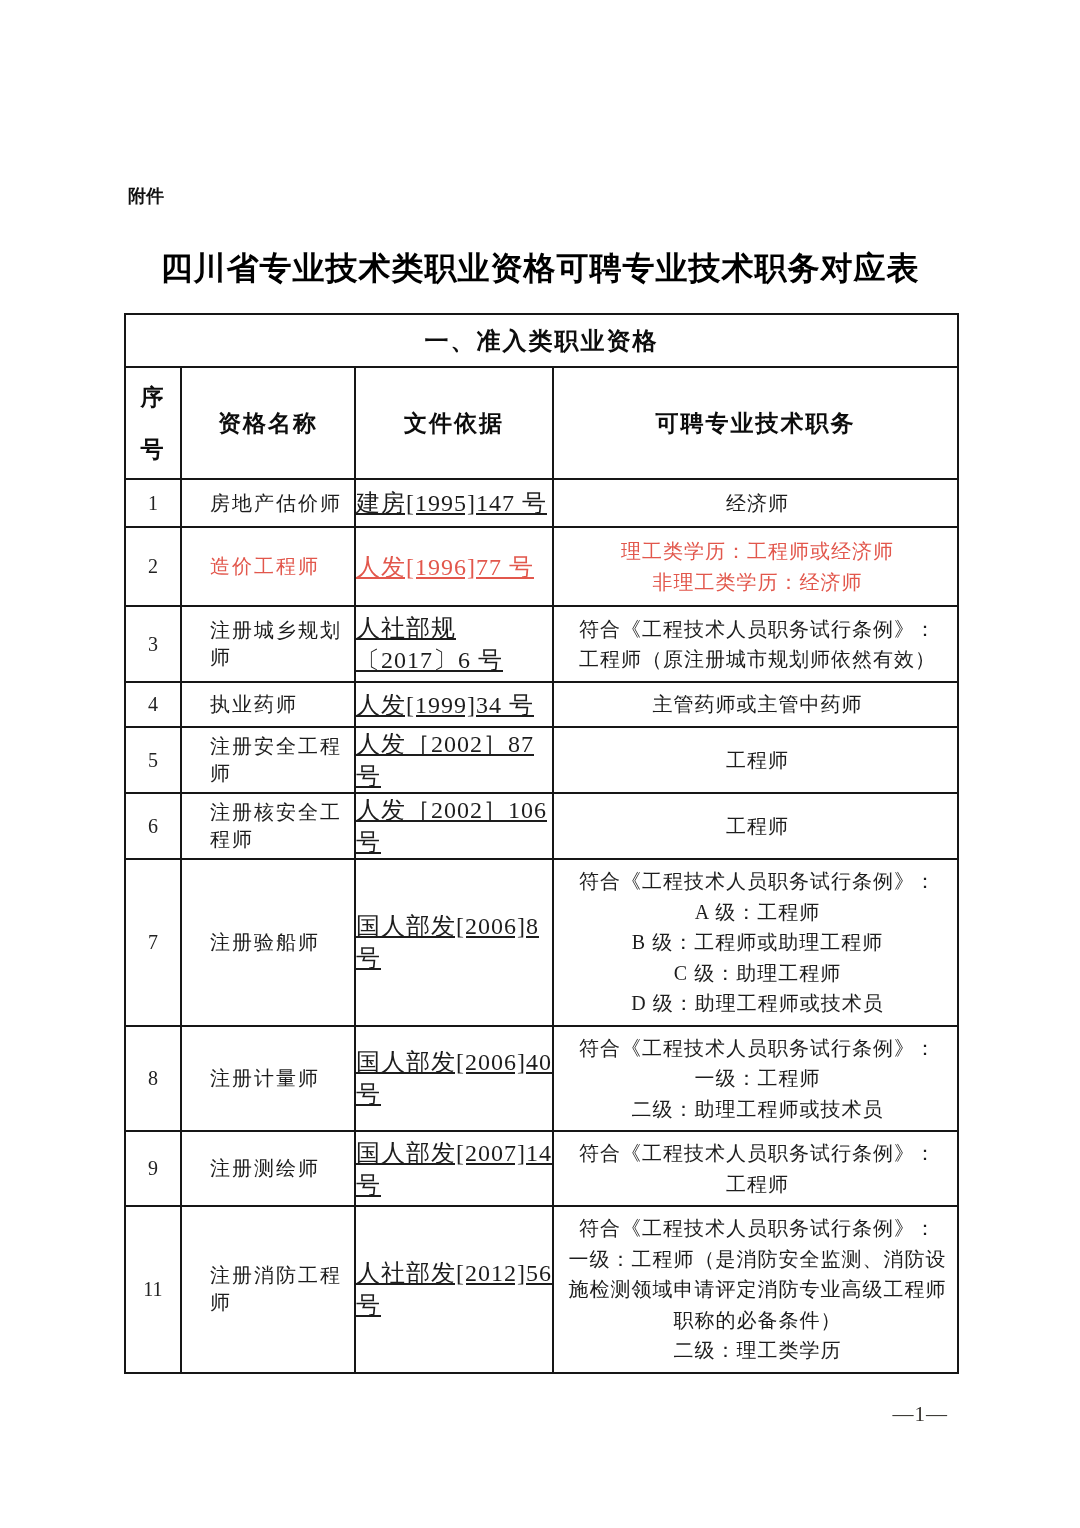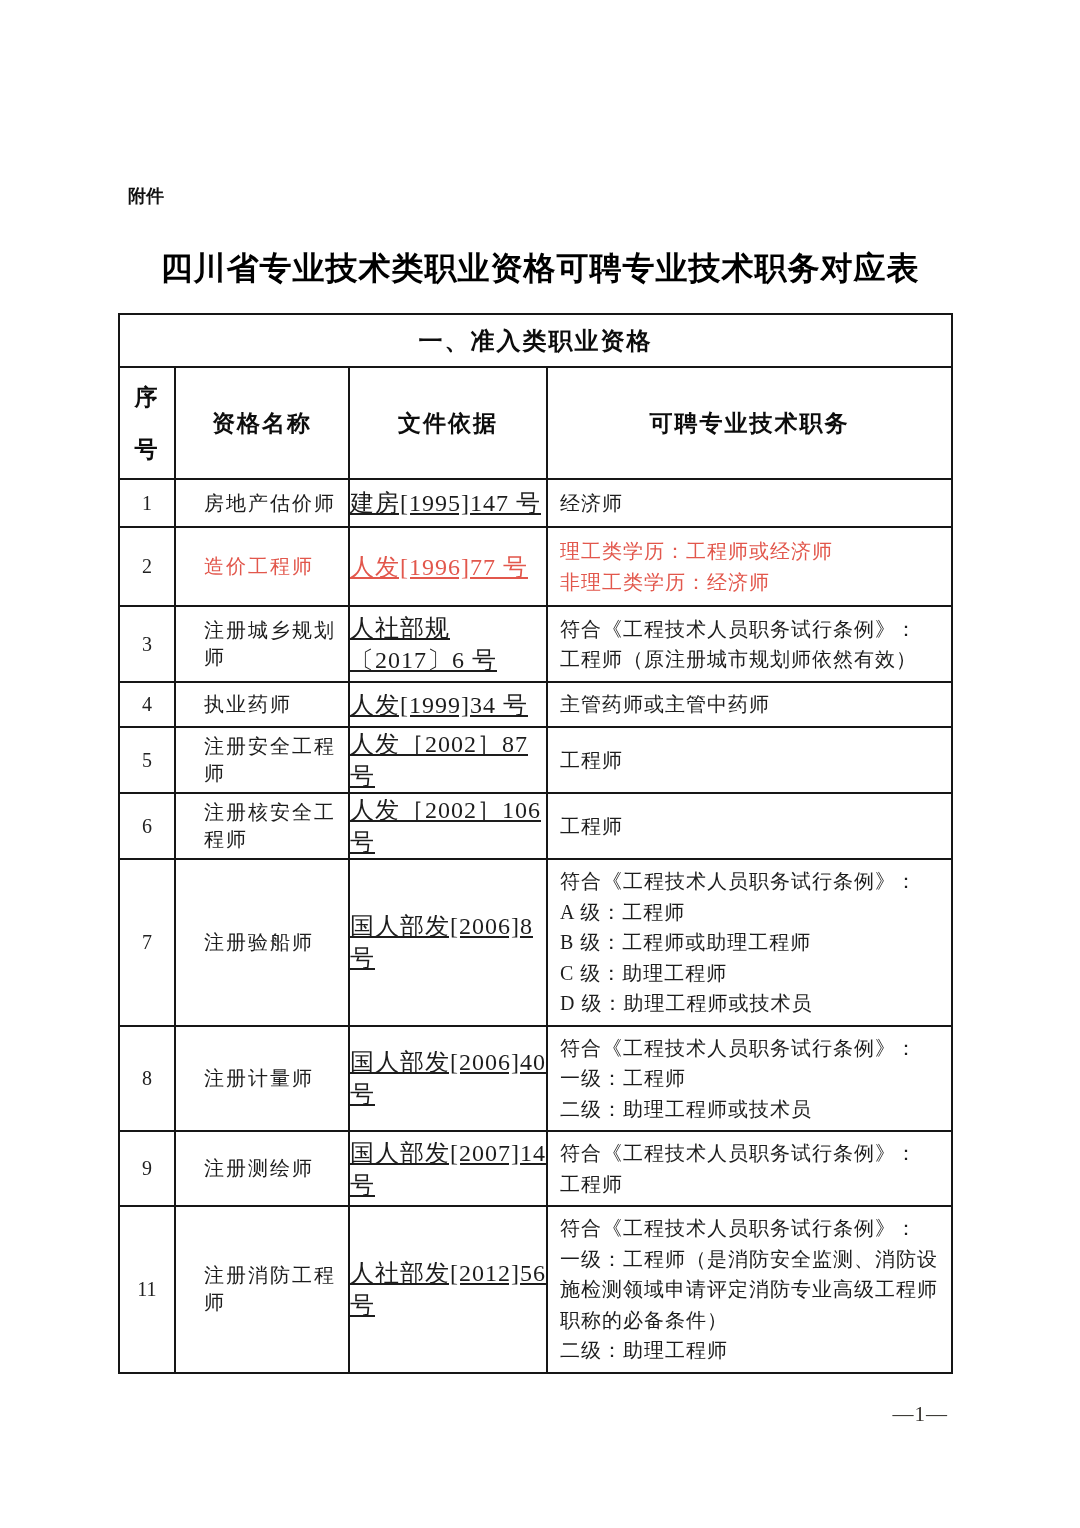--- a/index.html
+++ b/index.html
@@ -17,21 +17,21 @@
     font-family:"Liberation Sans", sans-serif;
     font-weight:600; font-size:18px; color:#111;
   }
   .doc-title {
     position:absolute; left:0; top:247px; width:100%;
     text-align:center;
     font-family:"Liberation Sans", sans-serif;
     font-weight:700; font-size:32px; letter-spacing:1px; color:#000000;
   }
   table.qual {
-    position:absolute; left:118px; top:313px;
+    position:absolute; left:124px; top:313px;
     width:833px;
     border-collapse:collapse;
     table-layout:fixed;
   }
   table.qual th, table.qual td {
     border:2px solid #161616;
     vertical-align:middle;
   }
   th.section-title {
     height:53px;
@@ -54,20 +54,21 @@
     padding-left:28px;
     font-size:20px; letter-spacing:2px;
   }
   td.row-basis {
     text-align:left;
     font-size:24px; letter-spacing:1px;text-decoration:underline;
   }
   td.row-pos {
     padding:6px 8px 6px 12px;
     font-size:20px;
+    text-align:center;
   }
   .pos-line { line-height:30.5px; letter-spacing:1px; }
   
   tbody tr:nth-child(1)  { height:48px;  }
   tbody tr:nth-child(2)  { height:79px;  }
   tbody tr:nth-child(3)  { height:76px;  }
   tbody tr:nth-child(4)  { height:45px;  }
   tbody tr:nth-child(5)  { height:47px;  }
   tbody tr:nth-child(6)  { height:40px;  }
   tbody tr:nth-child(7)  { height:150px; }
@@ -195,21 +196,21 @@
             <div class="pos-line">工程师</div>
           </td>
         </tr>
         <tr>
           <td class="row-no">11</td>
           <td class="row-name">注册消防工程师</td>
           <td class="row-basis">人社部发[2012]56 号</td>
           <td class="row-pos">
             <div class="pos-line">符合《工程技术人员职务试行条例》：</div>
             <div class="pos-line">一级：工程师（是消防安全监测、消防设施检测领域申请评定消防专业高级工程师职称的必备条件）</div>
-            <div class="pos-line">二级：助理工程师</div>
+            <div class="pos-line">二级：理工类学历</div>
           </td>
         </tr>
       </tbody>
   </table>
 
   <div class="page-number">—1—</div>
 
 </div>
 
 </body></html>

